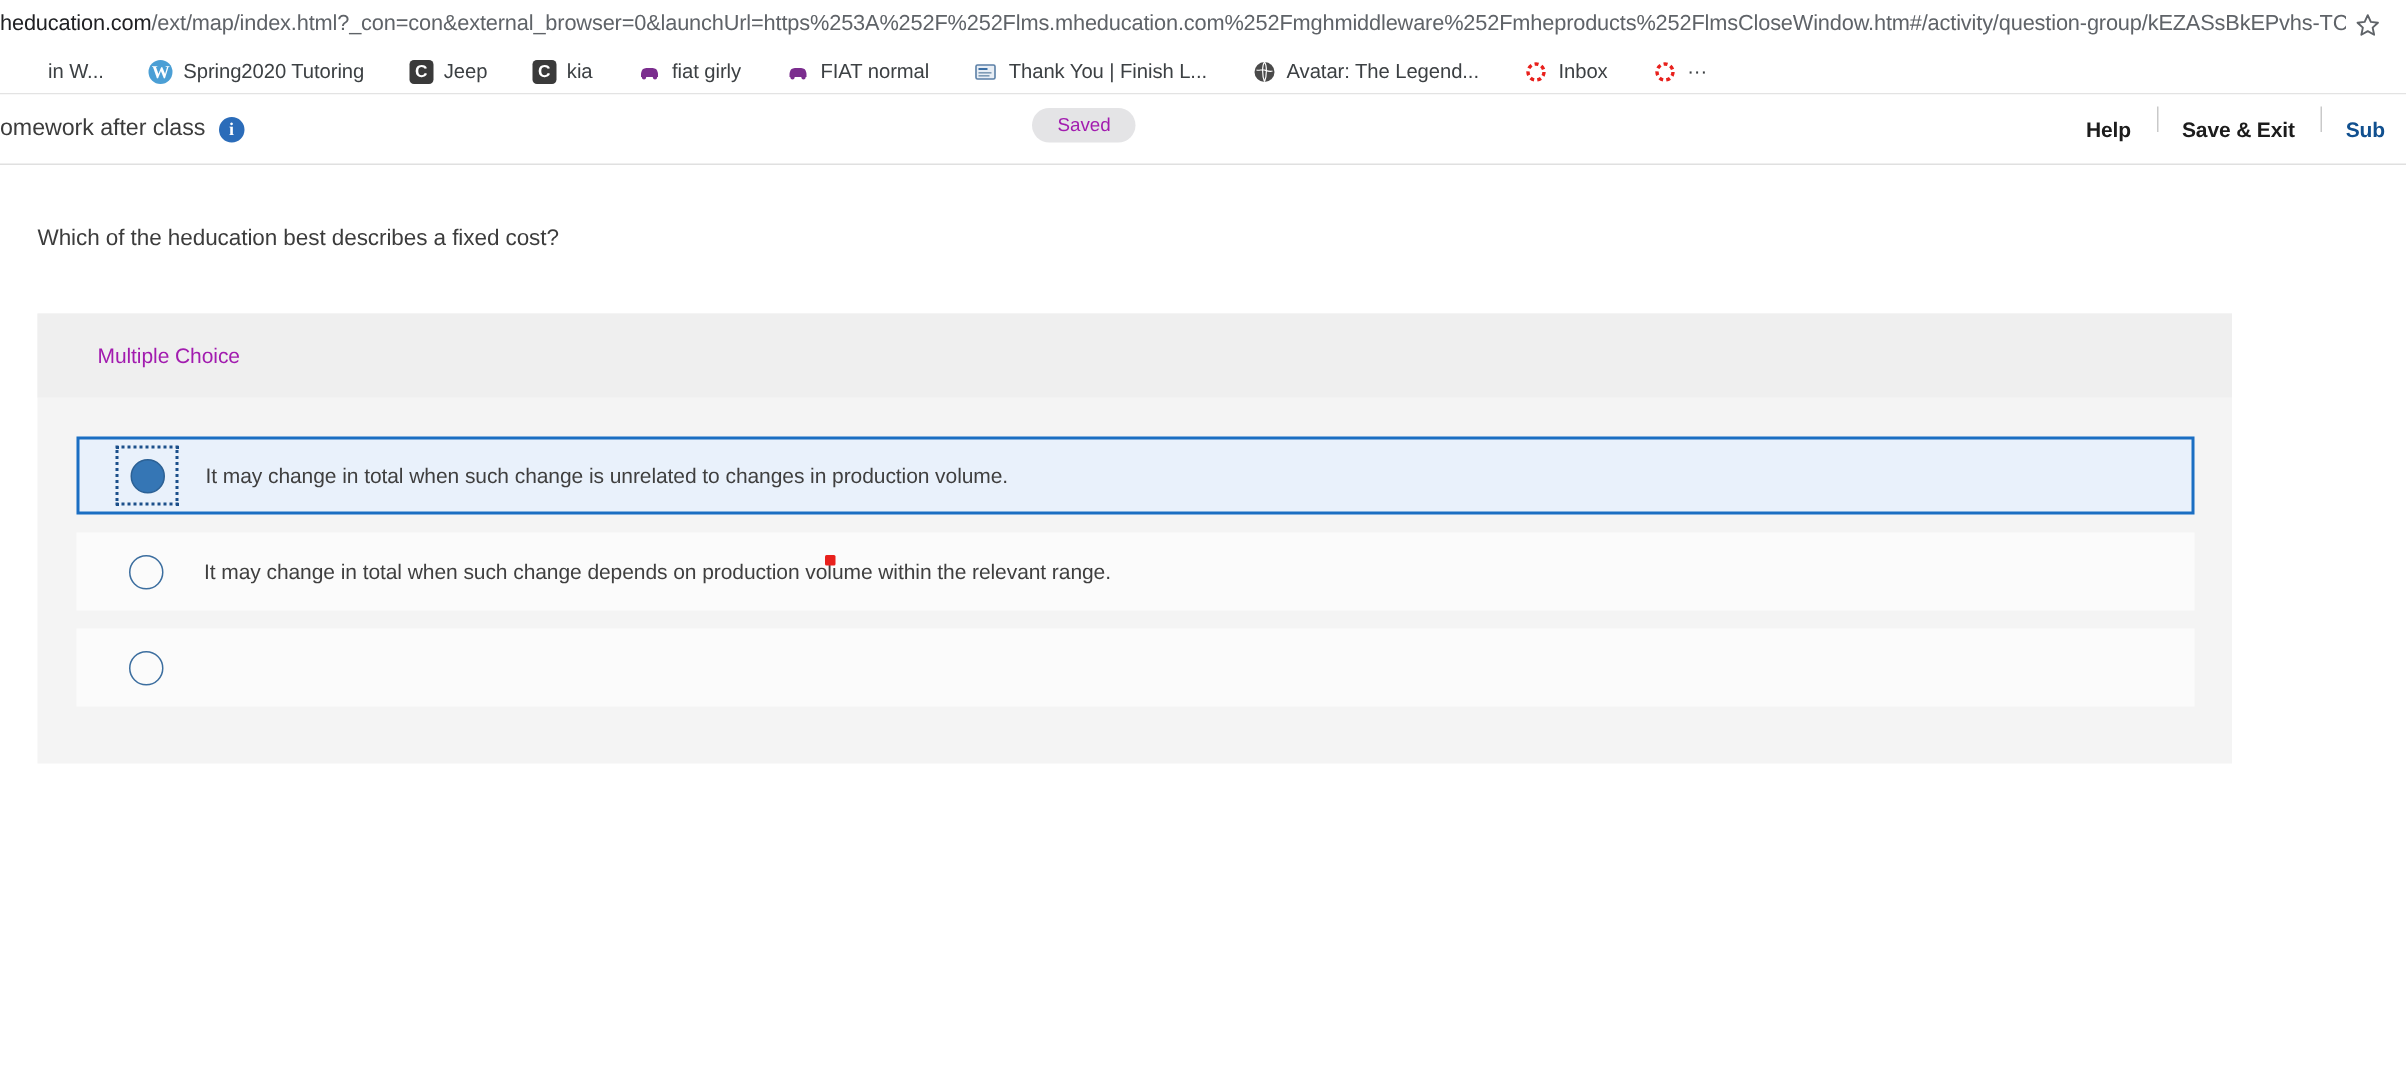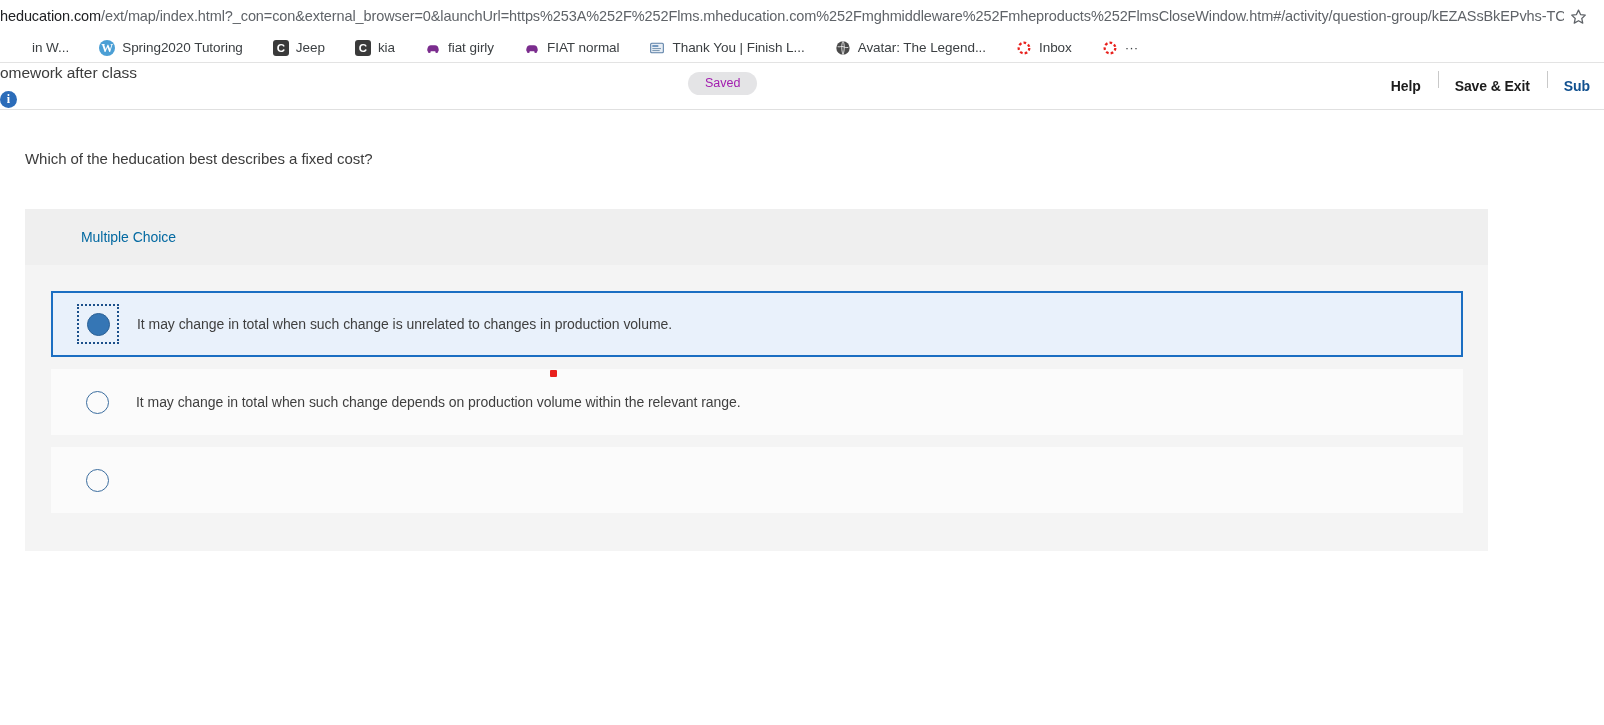--- a/index.html
+++ b/index.html
@@ -116,24 +116,23 @@
     background: #ffffff;
     border-bottom: 1px solid #e0e0e0;
     display: flex;
     align-items: center;
     position: relative;
     padding: 0 14px 0 0;
   }
 
   .assignment-title-wrap {
     display: flex;
-    align-items: flex-start;
+    align-items: center;
     gap: 9px;
     padding-left: 0px;
-    flex-direction: column;
   }
   .assignment-title {
     font-size: 15.5px;
     color: #3c3c3c;
     white-space: nowrap;
     letter-spacing: -0.05px;
   }
   .info-icon {
     width: 17px;
     height: 17px;
@@ -211,34 +210,33 @@
 
   .panel-header {
     height: 56px;
     display: flex;
     align-items: center;
     padding-left: 40px;
     background: #efefef;
   }
   .panel-header-label {
     font-size: 14px;
-    color: #0369a1;
+    color: #a21caf;
     letter-spacing: -0.05px;
-    margin-left: 16px;
   }
 
   .options {
     padding: 26px 25px 0 26px;
     display: flex;
     flex-direction: column;
     gap: 12px;
   }
 
   .option {
-    height: 66px;
+    height: 52px;
     background: #fbfbfb;
     border: 1px solid transparent;
     display: flex;
     align-items: center;
     padding-left: 24px;
   }
   .option.selected {
     background: #e9f1fb;
     border: 2px solid #1b6ec2;
   }

